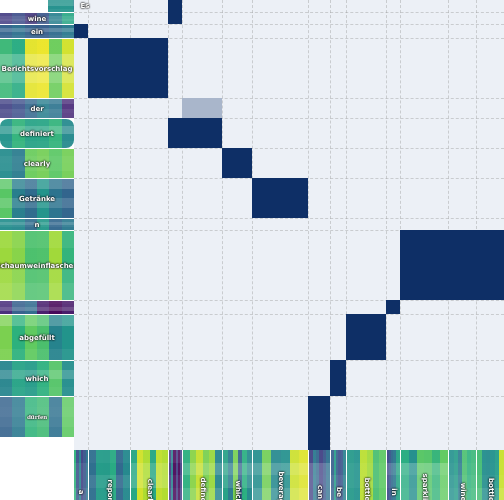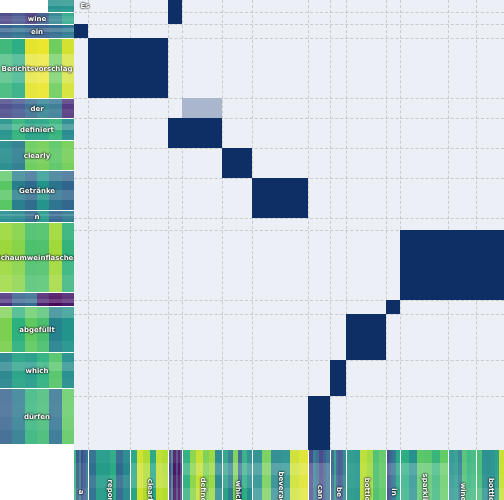--- a/index.html
+++ b/index.html
@@ -142,21 +142,21 @@
         <span class="label">ein</span>
       </div>
       <div class="y-cell" style="height: 60px;">
         <div class="spec-bg" style="background: linear-gradient(0deg, rgba(255, 255, 255, 0.11) 0%, rgba(255, 255, 255, 0.11) 25%, rgba(255, 255, 255, 0.25) 25%, rgba(255, 255, 255, 0.25) 50%, rgba(255, 255, 255, 0.25) 50%, rgba(255, 255, 255, 0.25) 75%, rgba(255, 255, 255, 0.03) 75%, rgba(255, 255, 255, 0.03) 100%), linear-gradient(90deg, rgb(58, 183, 118) 0%, rgb(58, 183, 118) 16.7%, rgb(39, 171, 129) 16.7%, rgb(39, 171, 129) 33.3%, rgb(227, 227, 41) 33.3%, rgb(227, 227, 41) 50%, rgb(235, 229, 39) 50%, rgb(235, 229, 39) 66.7%, rgb(107, 204, 90) 66.7%, rgb(107, 204, 90) 83.3%, rgb(210, 225, 43) 83.3%, rgb(210, 225, 43) 100%);"></div>
         <span class="label">Berichtsvorschlag</span>
       </div>
       <div class="y-cell" style="height: 20px;">
         <div class="spec-bg" style="background: linear-gradient(0deg, rgba(255, 255, 255, 0.14) 0%, rgba(255, 255, 255, 0.14) 25%, rgba(255, 255, 255, 0.16) 25%, rgba(255, 255, 255, 0.16) 50%, rgba(255, 255, 255, 0.09) 50%, rgba(255, 255, 255, 0.09) 75%, rgba(255, 255, 255, 0.2) 75%, rgba(255, 255, 255, 0.2) 100%), linear-gradient(90deg, rgb(65, 65, 132) 0%, rgb(65, 65, 132) 16.7%, rgb(60, 79, 138) 16.7%, rgb(60, 79, 138) 33.3%, rgb(49, 103, 141) 33.3%, rgb(49, 103, 141) 50%, rgb(40, 125, 141) 50%, rgb(40, 125, 141) 66.7%, rgb(44, 115, 142) 66.7%, rgb(44, 115, 142) 83.3%, rgb(71, 40, 119) 83.3%, rgb(71, 40, 119) 100%);"></div>
         <span class="label">der</span>
       </div>
-      <div class="y-cell" style="height: 22px;">
+      <div class="y-cell" style="height: 30px; border-radius: 8px;">
         <div class="spec-bg" style="background: linear-gradient(0deg, rgba(255, 255, 255, 0.06) 0%, rgba(255, 255, 255, 0.06) 25%, rgba(255, 255, 255, 0.03) 25%, rgba(255, 255, 255, 0.03) 50%, rgba(255, 255, 255, 0.23) 50%, rgba(255, 255, 255, 0.23) 75%, rgba(255, 255, 255, 0.07) 75%, rgba(255, 255, 255, 0.07) 100%), linear-gradient(90deg, rgb(34, 147, 139) 0%, rgb(34, 147, 139) 16.7%, rgb(49, 179, 123) 16.7%, rgb(49, 179, 123) 33.3%, rgb(37, 162, 133) 33.3%, rgb(37, 162, 133) 50%, rgb(38, 164, 132) 50%, rgb(38, 164, 132) 66.7%, rgb(50, 179, 123) 66.7%, rgb(50, 179, 123) 83.3%, rgb(36, 137, 141) 83.3%, rgb(36, 137, 141) 100%);"></div>
         <span class="label">definiert</span>
       </div>
       <div class="y-cell" style="height: 30px;">
         <div class="spec-bg" style="background: linear-gradient(0deg, rgba(255, 255, 255, 0.05) 0%, rgba(255, 255, 255, 0.05) 25%, rgba(255, 255, 255, 0.1) 25%, rgba(255, 255, 255, 0.1) 50%, rgba(255, 255, 255, 0.11) 50%, rgba(255, 255, 255, 0.11) 75%, rgba(255, 255, 255, 0.07) 75%, rgba(255, 255, 255, 0.07) 100%), linear-gradient(90deg, rgb(35, 139, 140) 0%, rgb(35, 139, 140) 16.7%, rgb(41, 123, 141) 16.7%, rgb(41, 123, 141) 33.3%, rgb(104, 203, 91) 33.3%, rgb(104, 203, 91) 50%, rgb(115, 206, 85) 50%, rgb(115, 206, 85) 66.7%, rgb(90, 199, 100) 66.7%, rgb(90, 199, 100) 83.3%, rgb(115, 206, 85) 83.3%, rgb(115, 206, 85) 100%);"></div>
         <span class="label">clearly</span>
       </div>
       <div class="y-cell" style="height: 40px;">
         <div class="spec-bg" style="background: linear-gradient(0deg, rgba(255, 255, 255, 0.01) 0%, rgba(255, 255, 255, 0.01) 25%, rgba(255, 255, 255, 0.15) 25%, rgba(255, 255, 255, 0.15) 50%, rgba(255, 255, 255, 0) 50%, rgba(255, 255, 255, 0) 75%, rgba(255, 255, 255, 0.2) 75%, rgba(255, 255, 255, 0.2) 100%), linear-gradient(90deg, rgb(88, 198, 101) 0%, rgb(88, 198, 101) 16.7%, rgb(40, 126, 141) 16.7%, rgb(40, 126, 141) 33.3%, rgb(47, 107, 141) 33.3%, rgb(47, 107, 141) 50%, rgb(34, 148, 139) 50%, rgb(34, 148, 139) 66.7%, rgb(44, 115, 142) 66.7%, rgb(44, 115, 142) 83.3%, rgb(50, 101, 141) 83.3%, rgb(50, 101, 141) 100%);"></div>
         <span class="label">Getränke</span>
@@ -174,21 +174,21 @@
         <span class="label"></span>
       </div>
       <div class="y-cell" style="height: 46px;">
         <div class="spec-bg" style="background: linear-gradient(0deg, rgba(255, 255, 255, 0.06) 0%, rgba(255, 255, 255, 0.06) 25%, rgba(255, 255, 255, 0) 25%, rgba(255, 255, 255, 0) 50%, rgba(255, 255, 255, 0) 50%, rgba(255, 255, 255, 0) 75%, rgba(255, 255, 255, 0.21) 75%, rgba(255, 255, 255, 0.21) 100%), linear-gradient(90deg, rgb(123, 208, 80) 0%, rgb(123, 208, 80) 16.7%, rgb(45, 177, 125) 16.7%, rgb(45, 177, 125) 33.3%, rgb(96, 202, 96) 33.3%, rgb(96, 202, 96) 50%, rgb(75, 191, 109) 50%, rgb(75, 191, 109) 66.7%, rgb(38, 131, 141) 66.7%, rgb(38, 131, 141) 83.3%, rgb(34, 148, 139) 83.3%, rgb(34, 148, 139) 100%);"></div>
         <span class="label">abgefüllt</span>
       </div>
       <div class="y-cell" style="height: 36px;">
         <div class="spec-bg" style="background: linear-gradient(0deg, rgba(255, 255, 255, 0.07) 0%, rgba(255, 255, 255, 0.07) 25%, rgba(255, 255, 255, 0.04) 25%, rgba(255, 255, 255, 0.04) 50%, rgba(255, 255, 255, 0.2) 50%, rgba(255, 255, 255, 0.2) 75%, rgba(255, 255, 255, 0.06) 75%, rgba(255, 255, 255, 0.06) 100%), linear-gradient(90deg, rgb(38, 132, 141) 0%, rgb(38, 132, 141) 16.7%, rgb(37, 162, 133) 16.7%, rgb(37, 162, 133) 33.3%, rgb(35, 155, 136) 33.3%, rgb(35, 155, 136) 50%, rgb(44, 176, 126) 50%, rgb(44, 176, 126) 66.7%, rgb(84, 196, 104) 66.7%, rgb(84, 196, 104) 83.3%, rgb(34, 141, 140) 83.3%, rgb(34, 141, 140) 100%);"></div>
         <span class="label">which</span>
       </div>
-      <div class="y-cell" style="height: 56px;">
+      <div class="y-cell" style="height: 41px; font-family: Liberation Serif, serif;">
         <div class="spec-bg" style="background: linear-gradient(0deg, rgba(255, 255, 255, 0.1) 0%, rgba(255, 255, 255, 0.1) 25%, rgba(255, 255, 255, 0.15) 25%, rgba(255, 255, 255, 0.15) 50%, rgba(255, 255, 255, 0.18) 50%, rgba(255, 255, 255, 0.18) 75%, rgba(255, 255, 255, 0.17) 75%, rgba(255, 255, 255, 0.17) 100%), linear-gradient(90deg, rgb(52, 98, 140) 0%, rgb(52, 98, 140) 16.7%, rgb(42, 120, 142) 16.7%, rgb(42, 120, 142) 33.3%, rgb(49, 179, 123) 33.3%, rgb(49, 179, 123) 50%, rgb(63, 185, 115) 50%, rgb(63, 185, 115) 66.7%, rgb(45, 112, 142) 66.7%, rgb(45, 112, 142) 83.3%, rgb(94, 201, 98) 83.3%, rgb(94, 201, 98) 100%);"></div>
         <span class="label">dürfen</span>
       </div>
     </div>
   <div class="heatmap">
     <div class="hm-bg"></div>
   <div class="hm-grid-dash-v" style="left: 14px;"></div>
       <div class="hm-grid-dash-v" style="left: 56px;"></div>
       <div class="hm-grid-dash-v" style="left: 94px;"></div>
       <div class="hm-grid-dash-v" style="left: 108px;"></div>

